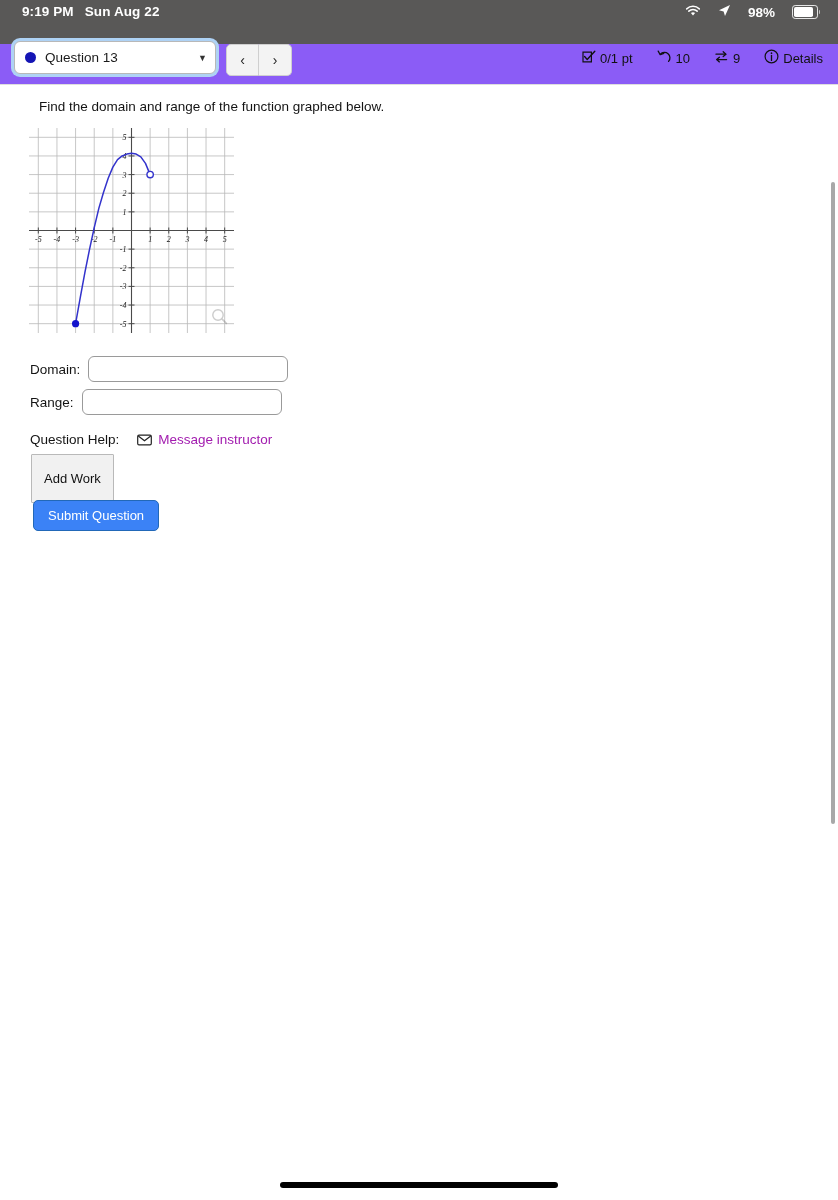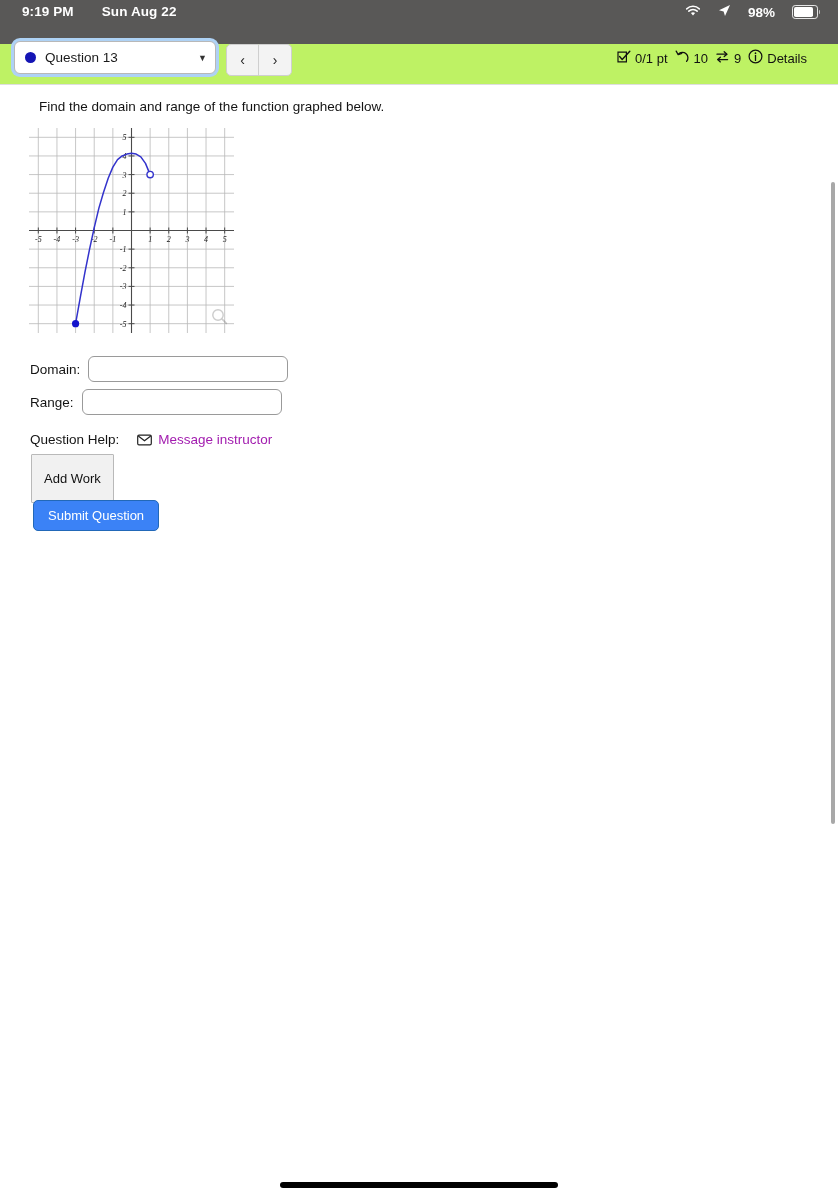--- a/index.html
+++ b/index.html
@@ -25,21 +25,21 @@
     color: #ffffff;
   }
   #status-left {
     position: absolute;
     left: 22px; top: 4px;
     font-size: 13.5px;
     font-weight: bold;
     letter-spacing: 0.1px;
     display: flex;
     align-items: flex-end;
-    gap: 28px;
+    gap: 11px;
     white-space: nowrap;
   }
   #status-right {
     position: absolute;
     right: 20px; top: 4px;
     font-size: 13.5px;
     font-weight: bold;
     display: flex;
     align-items: center;
     gap: 17px;
@@ -83,21 +83,21 @@
     vertical-align: -1px;
     margin-right: 3px;
   }
 
   
   #toolbar {
     position: absolute;
     left: 0; top: 44px;
     width: 838px;
     height: 40px;
-    background: #bef264;
+    background: #8b5cf6;
     border-bottom: 1px solid #dedede;
   }
 
   #question-select {
     position: absolute;
     left: 14px; top: -3px;
     width: 202px;
     height: 33px;
     background: #ffffff;
     border: 1px solid #b8b8b8;
@@ -141,24 +141,24 @@
     justify-content: center;
     font-size: 14px;
     color: #222;
     box-sizing: border-box;
   }
   .nav-btn.prev { border-radius: 5px 0 0 5px; }
   .nav-btn.next { border-radius: 0 5px 5px 0; border-left: none; }
 
   #meta-group {
     position: absolute;
-    right: 31px; top: 5px;
-    display: flex;
-    align-items: center;
-    gap: 7px;
+    right: 15px; top: 5px;
+    display: flex;
+    align-items: center;
+    gap: 24px;
     font-size: 13px;
     color: #111;
     white-space: nowrap;
   }
   #meta-group .mi {
     display: flex;
     align-items: center;
     gap: 4px;
   }
 

